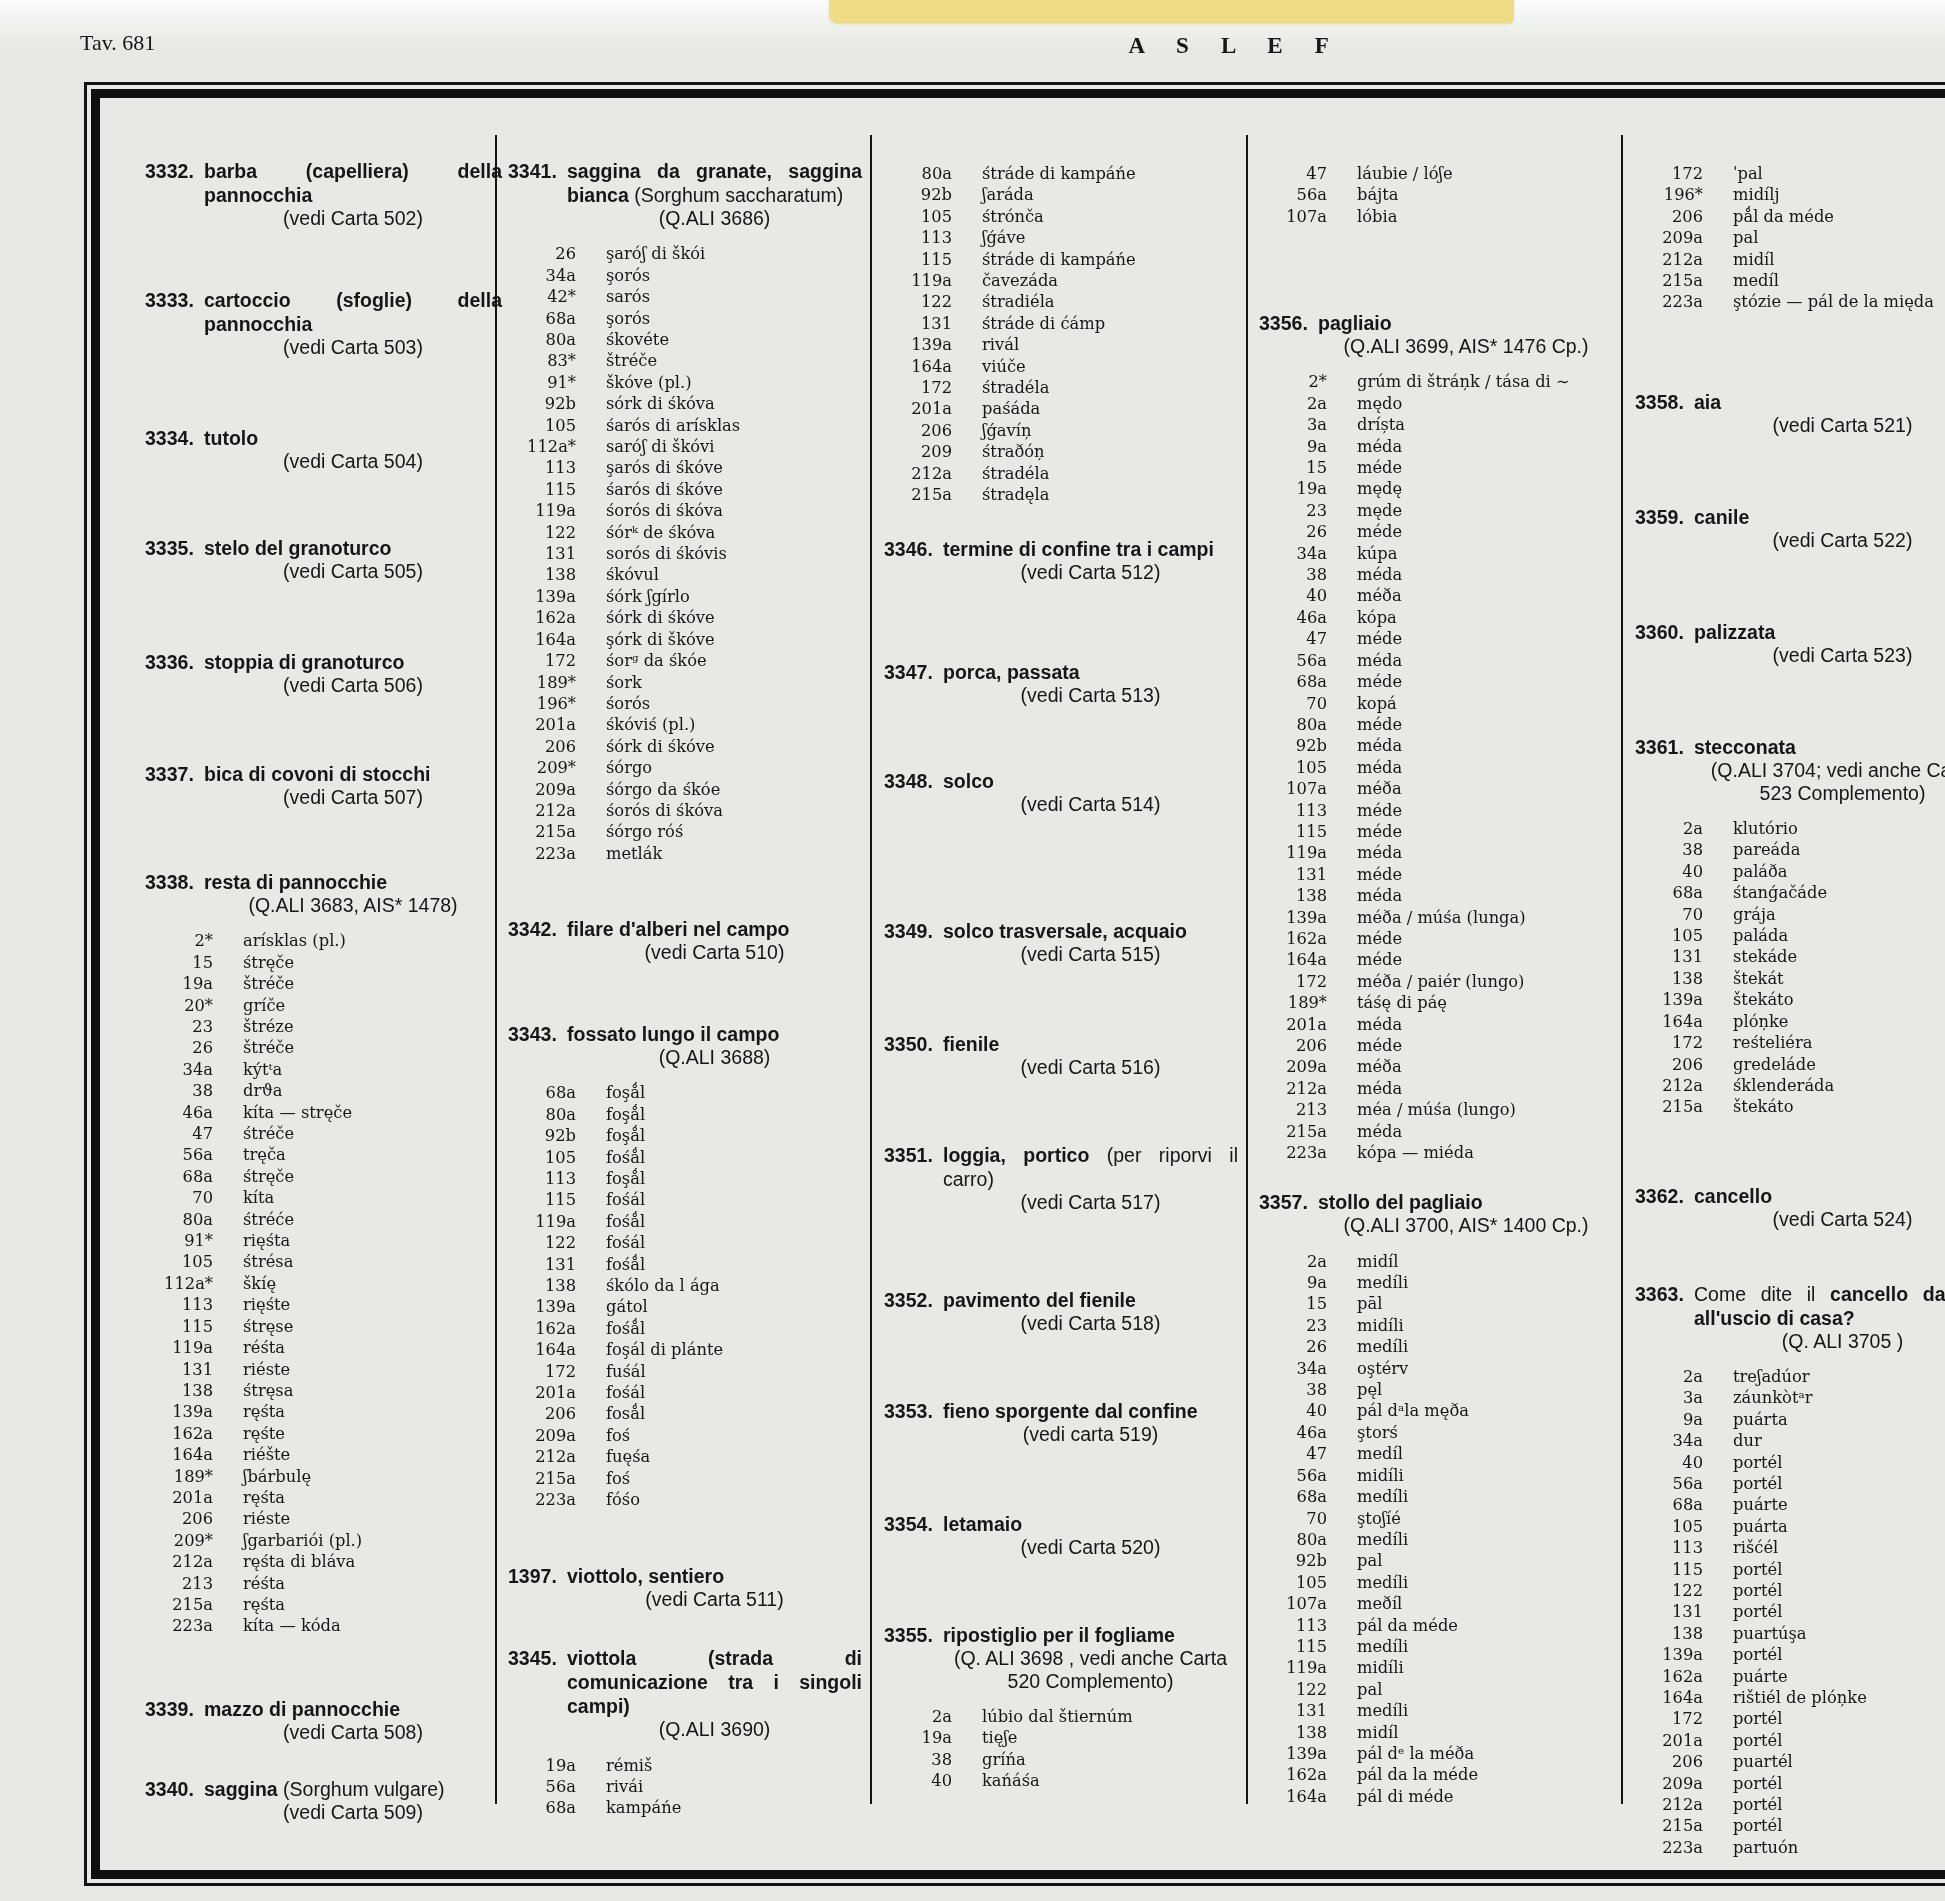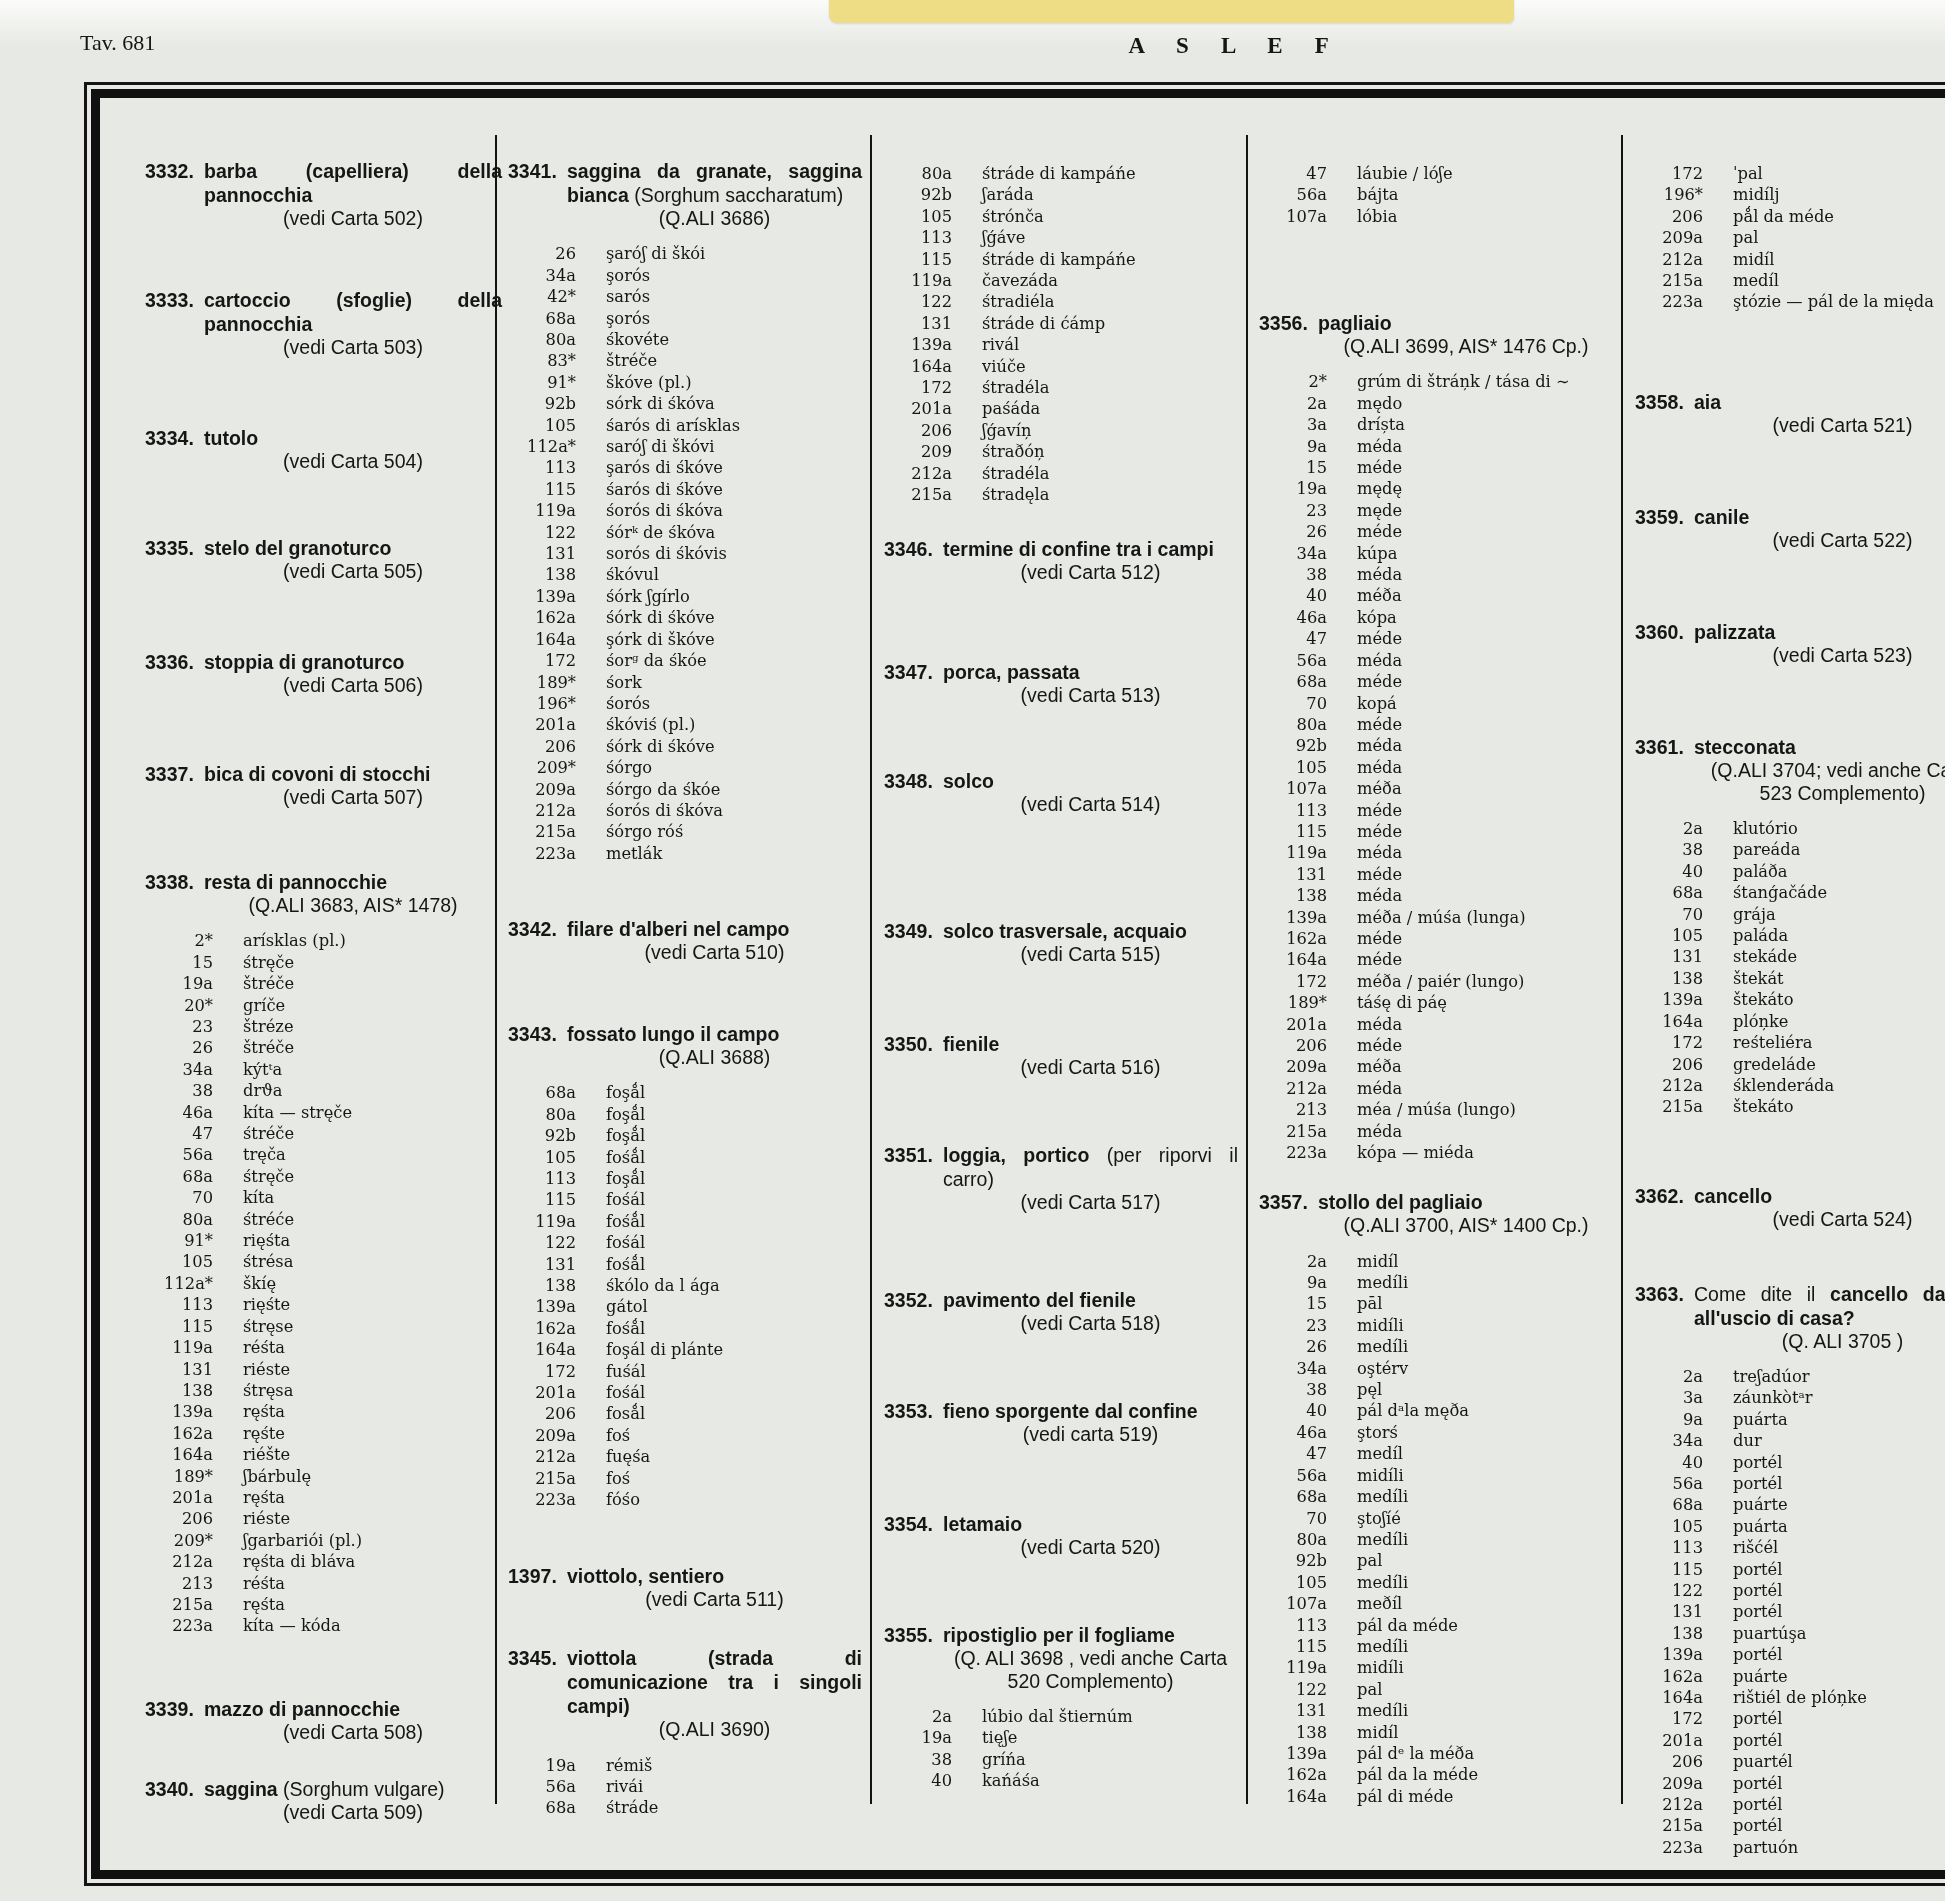--- a/index.html
+++ b/index.html
@@ -506,21 +506,21 @@
             <div class="item" data-name="list-item">
               <span class="code" data-name="location-code">19a</span>
               <span class="word" data-name="dialect-word">rémiš</span>
             </div>
             <div class="item" data-name="list-item">
               <span class="code" data-name="location-code">56a</span>
               <span class="word" data-name="dialect-word">rivái</span>
             </div>
             <div class="item" data-name="list-item">
               <span class="code" data-name="location-code">68a</span>
-              <span class="word" data-name="dialect-word">śtráde</span>
+              <span class="word" data-name="dialect-word">kampáńe</span>
             </div>
           </div>
         </div>
       </div>
     <div class="column" data-name="column-3">
         <div class="elist pre-list" data-name="word-list">
           <div class="item" data-name="list-item">
             <span class="code" data-name="location-code">80a</span>
             <span class="word" data-name="dialect-word">śtráde di kampáńe</span>
           </div>

